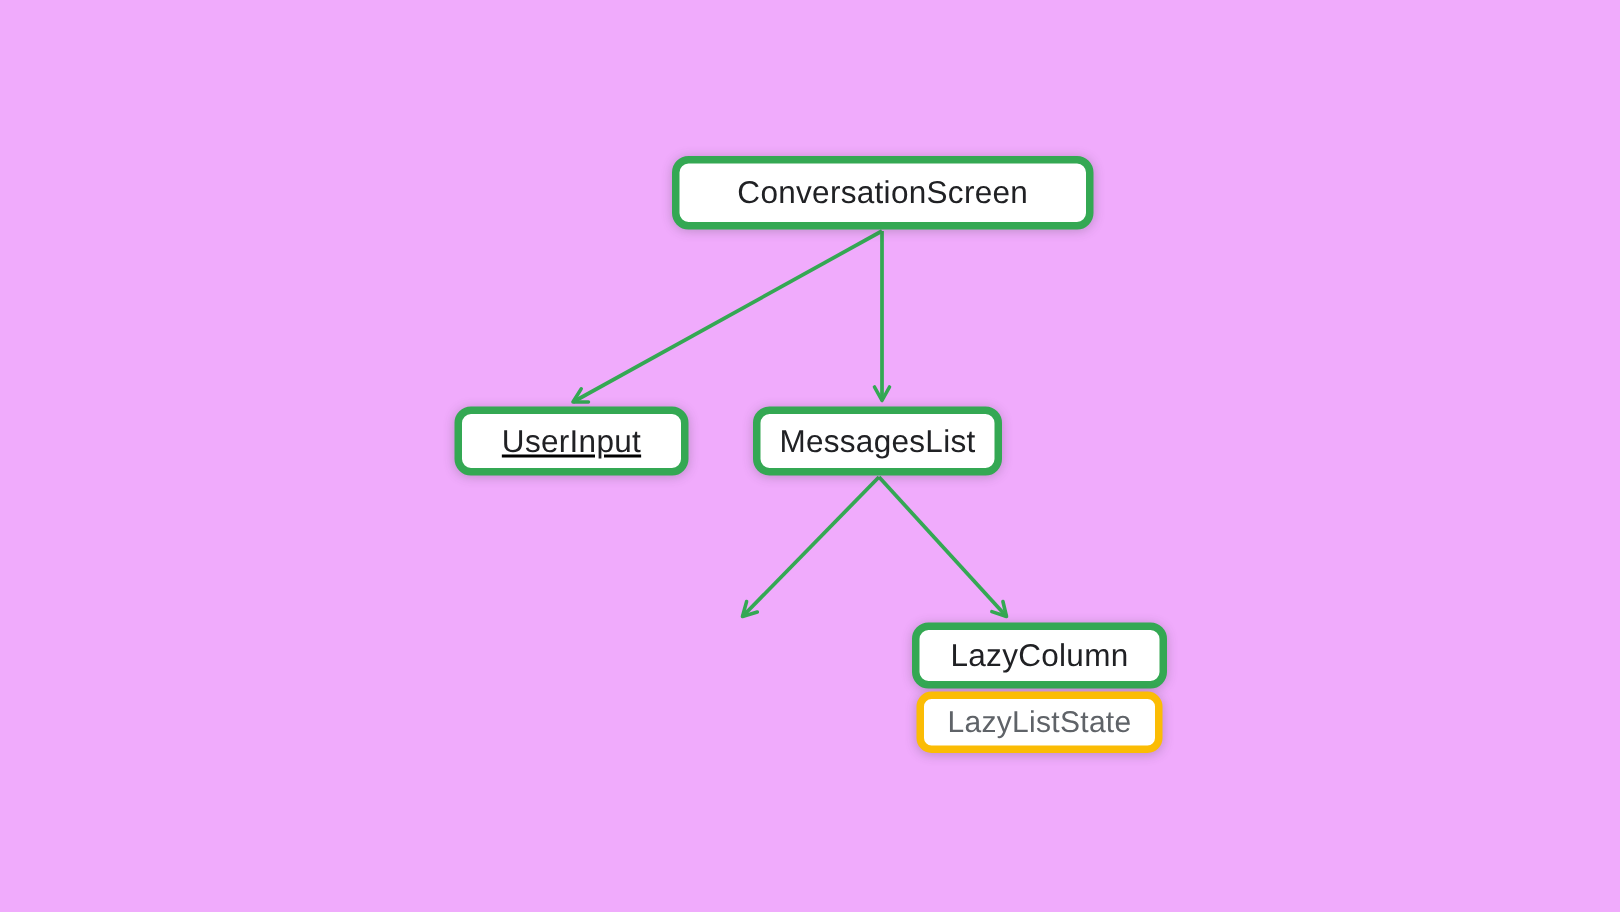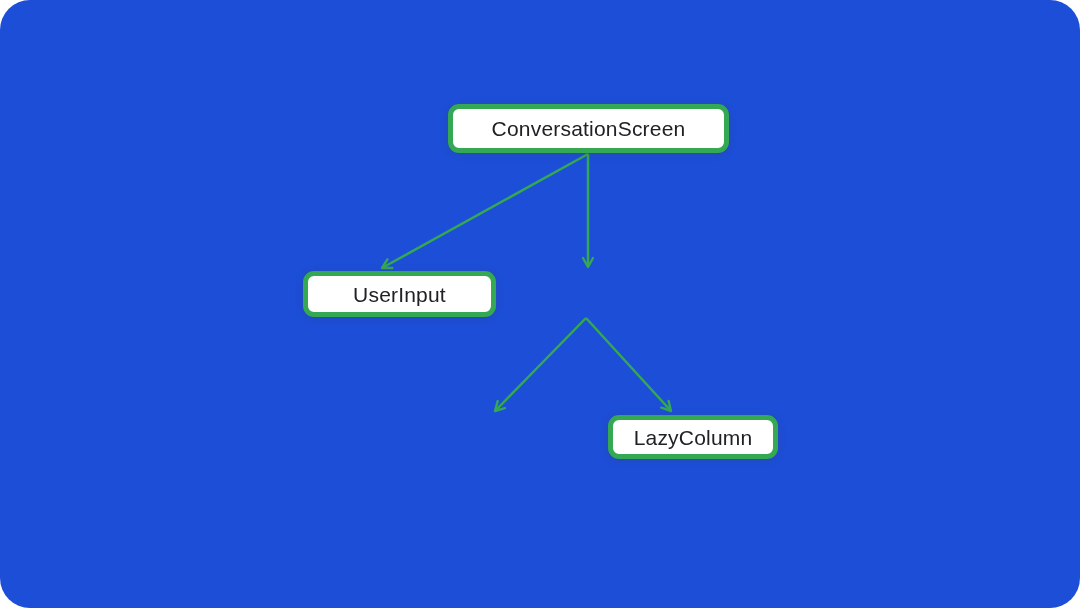--- a/index.html
+++ b/index.html
@@ -4,24 +4,23 @@
 <style>
   html, body {
     margin: 0;
     padding: 0;
     background: #ffffff;
   }
   #stage {
     position: relative;
     width: 1080px;
     height: 608px;
-    background: #1d4ed8;
+    background: #f0abfc;
     overflow: hidden;
     font-family: "Liberation Sans", "DejaVu Sans", sans-serif;
-    border-radius: 30px;
   }
   #edges {
     position: absolute;
     left: 0;
     top: 0;
     width: 1080px;
     height: 608px;
     pointer-events: none;
   }
   .node {
@@ -65,24 +64,30 @@
     <line x1="588" y1="154" x2="382" y2="268" stroke="#34A853" stroke-width="2.5" marker-end="url(#arrowV)"></line>
     <line x1="588" y1="154" x2="588" y2="267" stroke="#34A853" stroke-width="2.5" marker-end="url(#arrowV)"></line>
     <line x1="586" y1="318" x2="495" y2="411" stroke="#34A853" stroke-width="2.5" marker-end="url(#arrowV)"></line>
     <line x1="586" y1="318" x2="671" y2="411" stroke="#34A853" stroke-width="2.5" marker-end="url(#arrowV)"></line>
   </svg>
 
   <div class="node green" style="left:448px; top:104px; width:281px; height:49px;">
     <span class="node-label">ConversationScreen</span>
   </div>
 
-  <div class="node green" style="left:303px; top:271px; width:193px; height:46px;">
+  <div class="node green" style="left:303px; top:271px; width:156px; height:46px;text-decoration:underline;">
     <span class="node-label">UserInput</span>
   </div>
 
+  <div class="node green" style="left:502px; top:271px; width:166px; height:46px;">
+    <span class="node-label">MessagesList</span>
+  </div>
 
 
   <div class="node green" style="left:608px; top:415px; width:170px; height:44px;align-items:center;">
     <span class="node-label">LazyColumn</span>
   </div>
 
+  <div class="node yellow" style="left:611px; top:461px; width:164px; height:41px;">
+    <span class="node-label">LazyListState</span>
+  </div>
 
 </div>
 
 </body></html>

